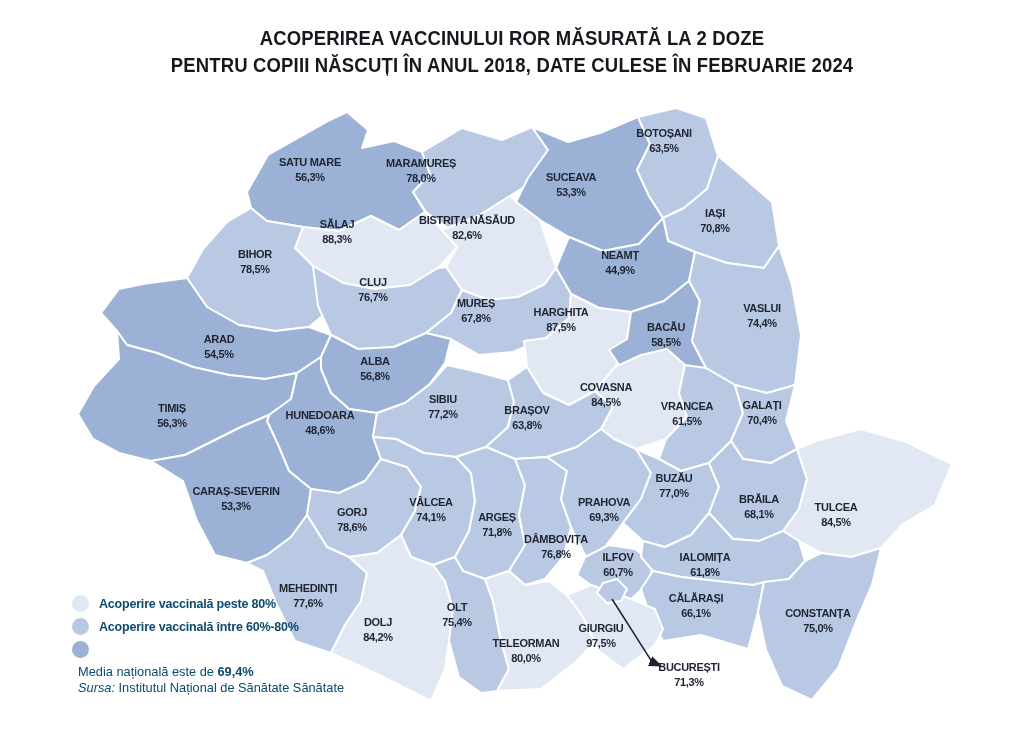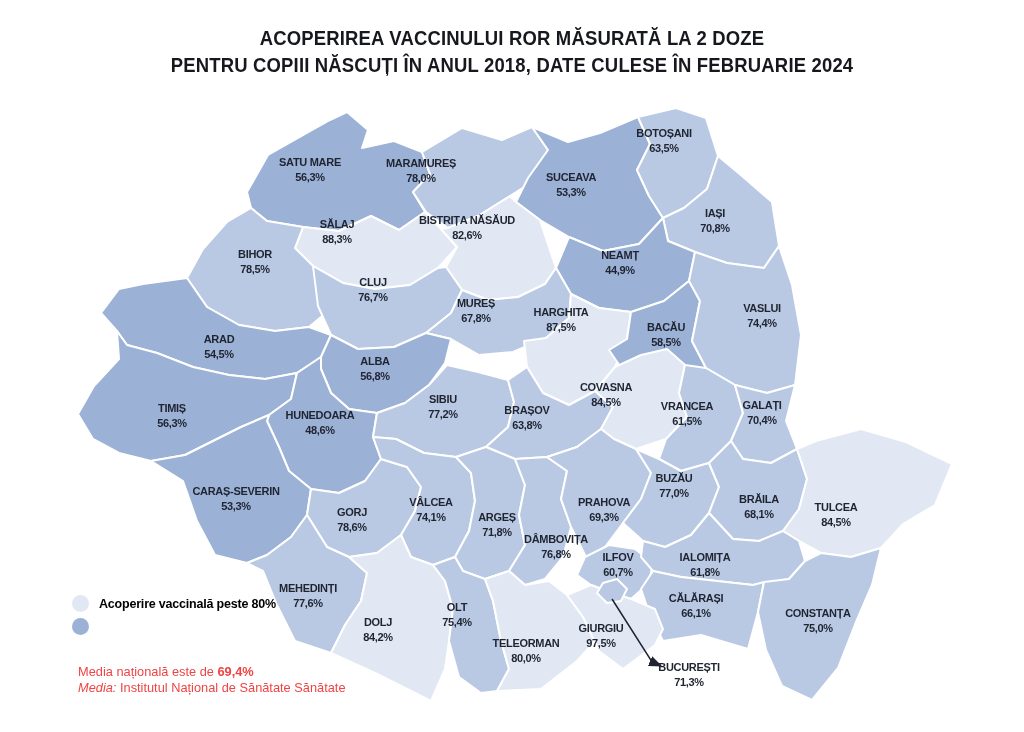--- a/index.html
+++ b/index.html
@@ -8,22 +8,22 @@
   .title{position:absolute;top:24px;left:0;width:1024px;text-align:center;
          font-weight:700;font-size:21px;line-height:27px;color:#17181d;
          transform:scaleX(0.88);letter-spacing:0.2px;}
   svg.map{position:absolute;left:0;top:0;}
   .county{stroke:#ffffff;stroke-width:2;stroke-linejoin:round;}
   .county-name,.county-value{font-family:"Liberation Sans",sans-serif;font-weight:700;
          font-size:11px;fill:#1f2430;text-anchor:middle;letter-spacing:-0.3px;}
   .legend{position:absolute;left:72px;top:592px;}
   .legend-row{display:flex;align-items:center;height:23px;}
   .legend-dot{width:17px;height:17px;border-radius:50%;margin-right:10px;flex:0 0 auto;}
-  .legend-label{font-size:12.5px;font-weight:600;color:#000000;letter-spacing:-0.2px;white-space:nowrap;}
-  .footer{position:absolute;left:78px;top:664px;font-size:12.8px;color:#ef4444;line-height:16px;white-space:nowrap;}
+  .legend-label{font-size:12.5px;font-weight:600;color:#0c4a6e;letter-spacing:-0.2px;white-space:nowrap;}
+  .footer{position:absolute;left:78px;top:664px;font-size:12.8px;color:#0c4a6e;line-height:16px;white-space:nowrap;}
   .avg-value{font-weight:700;}
   .source-label{font-style:italic;}
 </style>
 </head>
 <body>
 
 <div class="page">
 
   <div class="title">
     <div>ACOPERIREA VACCINULUI ROR MĂSURATĂ LA 2 DOZE</div>
@@ -168,22 +168,26 @@
         <text x="689" y="686" class="county-value">71,3%</text>
       </g>
   </svg>
 
   <div class="legend">
     <div class="legend-row">
       <span class="legend-dot" style="background: rgb(225, 232, 244);"></span>
       <span class="legend-label">Acoperire vaccinală peste 80%</span>
     </div>
     <div class="legend-row">
+      <span class="legend-dot" style="background: rgb(185, 201, 227);"></span>
+      <span class="legend-label">Acoperire vaccinală între 60%-80%</span>
+    </div>
+    <div class="legend-row">
       <span class="legend-dot" style="background: rgb(155, 177, 214);"></span>
     </div>
   </div>
 
   <div class="footer">
     <div><span>Media națională este de </span><span class="avg-value">69,4%</span></div>
-    <div><span class="source-label">Media:</span><span> Institutul Național de Sănătate Sănătate</span></div>
+    <div><span class="source-label">Sursa:</span><span> Institutul Național de Sănătate Sănătate</span></div>
   </div>
 
 </div>
 
 </body></html>

